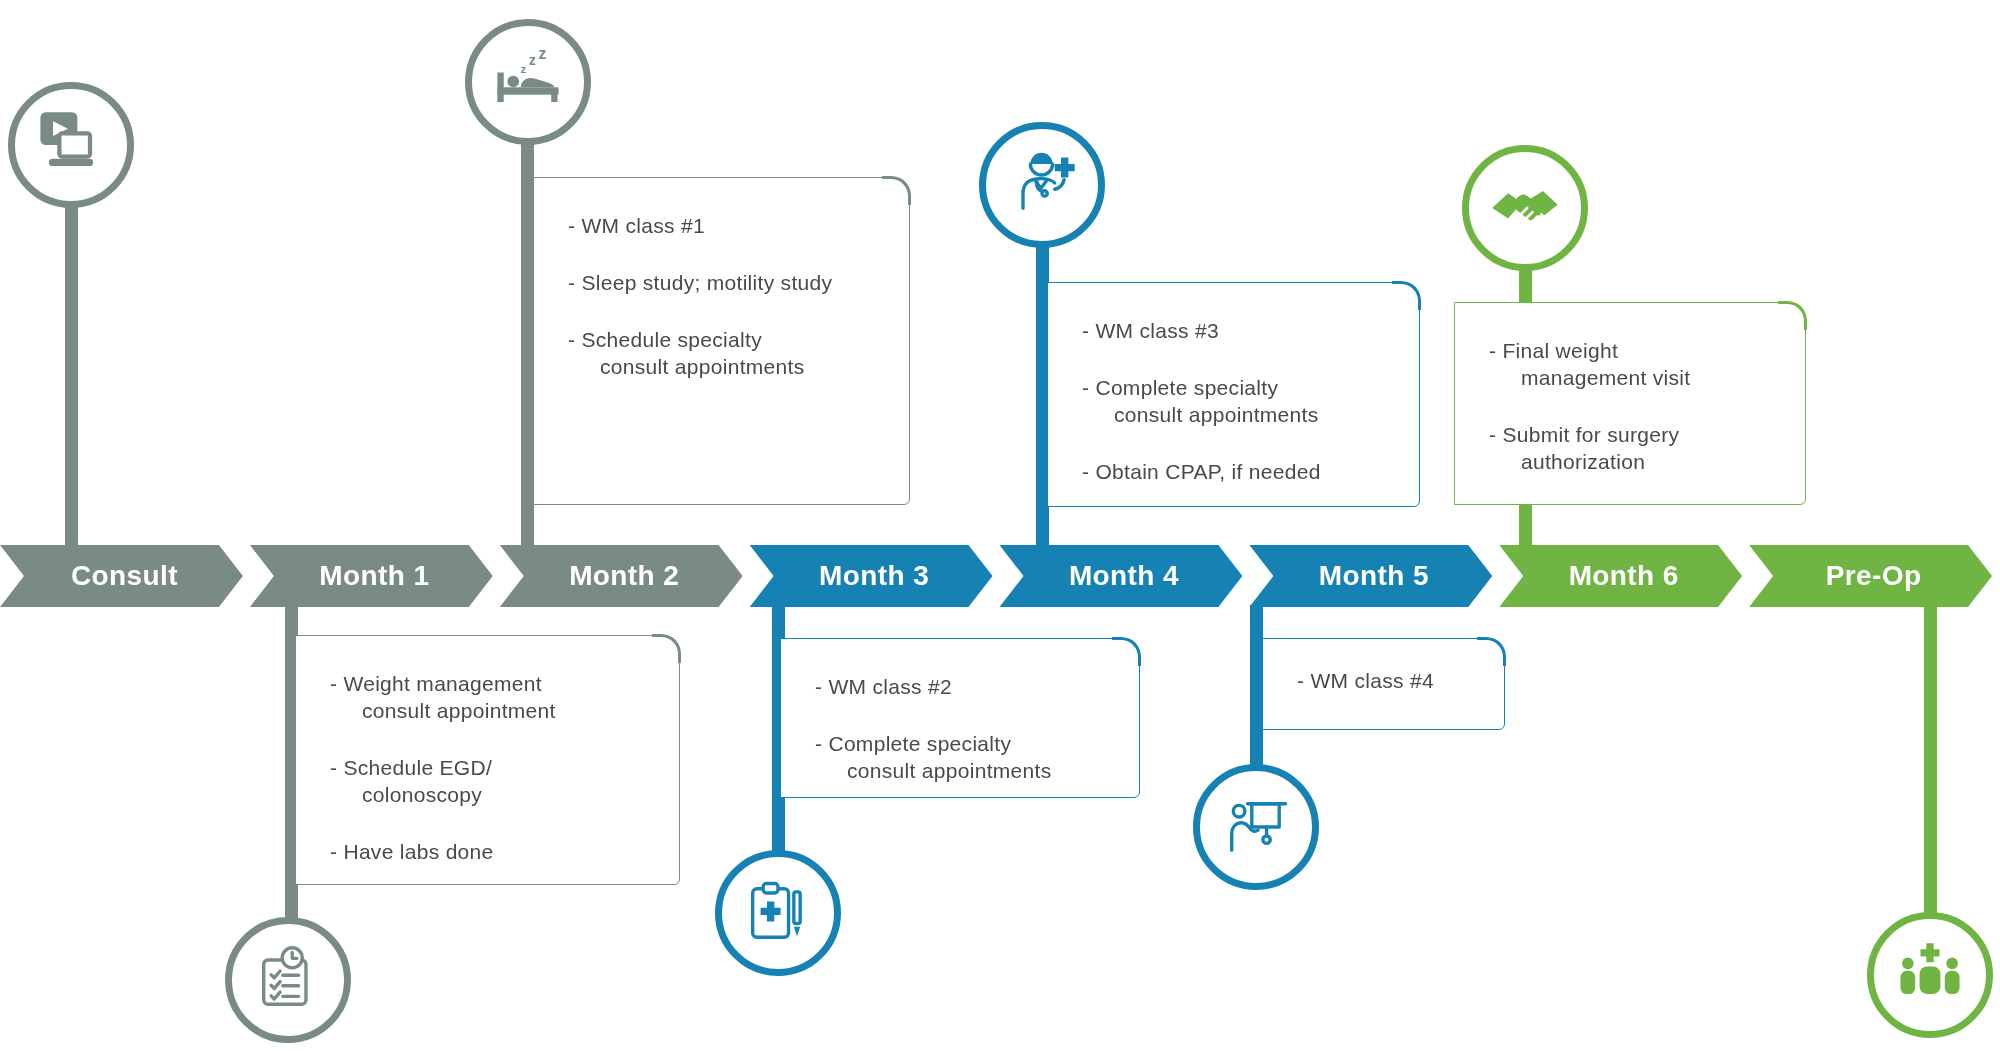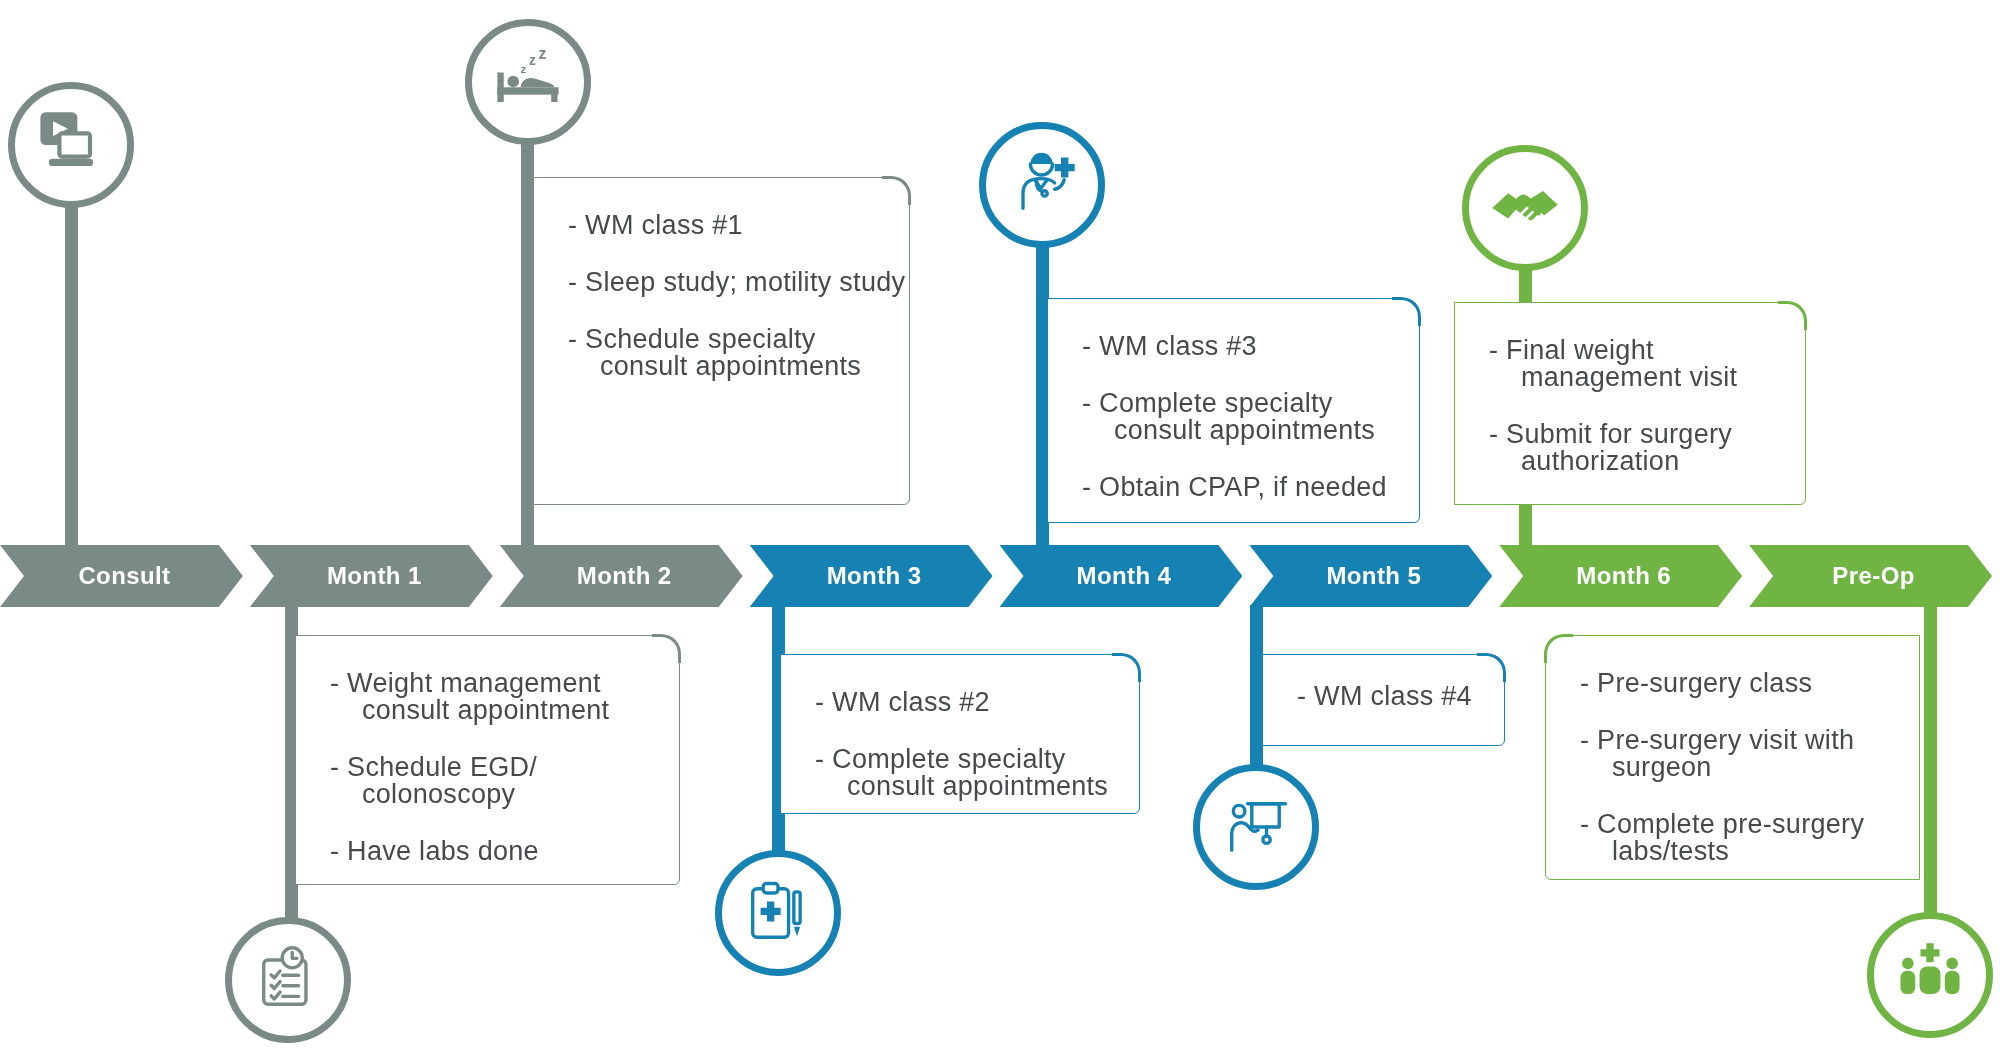--- a/index.html
+++ b/index.html
@@ -3,53 +3,53 @@
 <meta charset="utf-8">
 <style>
   :root { --gray:#7a8a87; --blue:#1682b4; --green:#70b544; --text:#474a4c; }
   html,body{margin:0;padding:0;background:#fff;}
   .canvas{position:relative;width:2000px;height:1051px;background:#fff;
           font-family:"Liberation Sans",sans-serif;overflow:hidden;}
 
   
   .timeline{position:absolute;left:0;top:545px;width:1992px;height:62px;display:flex;gap:7px;}
   .seg{flex:1;display:flex;align-items:center;justify-content:center;
-       color:#fff;font-size:24px;font-weight:bold;letter-spacing:.4px;
+       color:#fff;font-size:28px;font-weight:bold;letter-spacing:.4px;
        clip-path:polygon(0 0,calc(100% - 24px) 0,100% 50%,calc(100% - 24px) 100%,0 100%,24px 50%);
        padding-left:6px;box-sizing:border-box;}
   .seg.gray{background:var(--gray);} .seg.blue{background:var(--blue);} .seg.green{background:var(--green);}
 
   
   .connector{position:absolute;width:13px;}
   .connector.gray{background:var(--gray);} .connector.blue{background:var(--blue);} .connector.green{background:var(--green);}
 
   
   .icon-circle{position:absolute;width:126px;height:126px;border-radius:50%;background:#fff;
                box-sizing:border-box;display:flex;align-items:center;justify-content:center;}
   .icon-circle.gray{border:7px solid var(--gray);color:var(--gray);}
   .icon-circle.blue{border:7px solid var(--blue);color:var(--blue);}
   .icon-circle.green{border:7px solid var(--green);color:var(--green);}
   .icon-circle svg{width:76px;height:76px;display:block;}
 
   
   .callout{position:absolute;background:#fff;box-sizing:border-box;
            padding:34px 8px 8px 34px;}
   .callout.gray{border:1.6px solid var(--gray);}
-  .callout.blue{border:1.6px solid var(--blue);margin-top:16px;}
+  .callout.blue{border:1.6px solid var(--blue);}
   .callout.green{border:1.6px solid var(--green);}
   .callout.attach-left{border-radius:0 16px 6px 0;}
   .callout.attach-right{border-radius:16px 0 0 6px;}
   .curl{position:absolute;width:26px;height:26px;border-style:solid;pointer-events:none;}
   .curl-tr{top:-1.6px;right:-1.6px;border-width:3px 3px 0 0;border-top-right-radius:20px;border-left:none;border-bottom:none;}
   .curl-tl{top:-1.6px;left:-1.6px;border-width:3px 0 0 3px;border-top-left-radius:20px;border-right:none;border-bottom:none;}
   .callout.gray .curl{border-color:var(--gray);}
   .callout.blue .curl{border-color:var(--blue);}
   .callout.green .curl{border-color:var(--green);}
 
-  .task{font-size:27px;line-height:27px;color:var(--text);letter-spacing:.3px;
+  .task{font-size:21px;line-height:27px;color:var(--text);letter-spacing:.3px;
         white-space:pre;padding-left:32px;text-indent:-32px;margin:0 0 30px 0;}
   .task:last-child{margin-bottom:0;}
 </style>
 </head>
 <body>
 
 <div class="canvas">
 
   <div class="connector gray" style="left:65px;top:195px;height:350px;"></div>
   <div class="connector gray" style="left:521px;top:138px;height:407px;"></div>
@@ -221,22 +221,14 @@
     <div class="task">- WM class #2</div>
     <div class="task">- Complete specialty
 consult appointments</div>
   </div>
 
   <div class="callout blue attach-left" style="left:1262px;top:638px;width:243px;height:92px;padding-top:28px;">
     <span class="curl curl-tr"></span>
     <div class="task">- WM class #4</div>
   </div>
 
-  <div class="callout green attach-right" style="left:1545px;top:635px;width:375px;height:245px;">
-    <span class="curl curl-tl"></span>
-    <div class="task">- Pre-surgery class</div>
-    <div class="task">- Pre-surgery visit with
-surgeon</div>
-    <div class="task">- Complete pre-surgery
-labs/tests</div>
-  </div>
 
 </div>
 
 </body></html>

